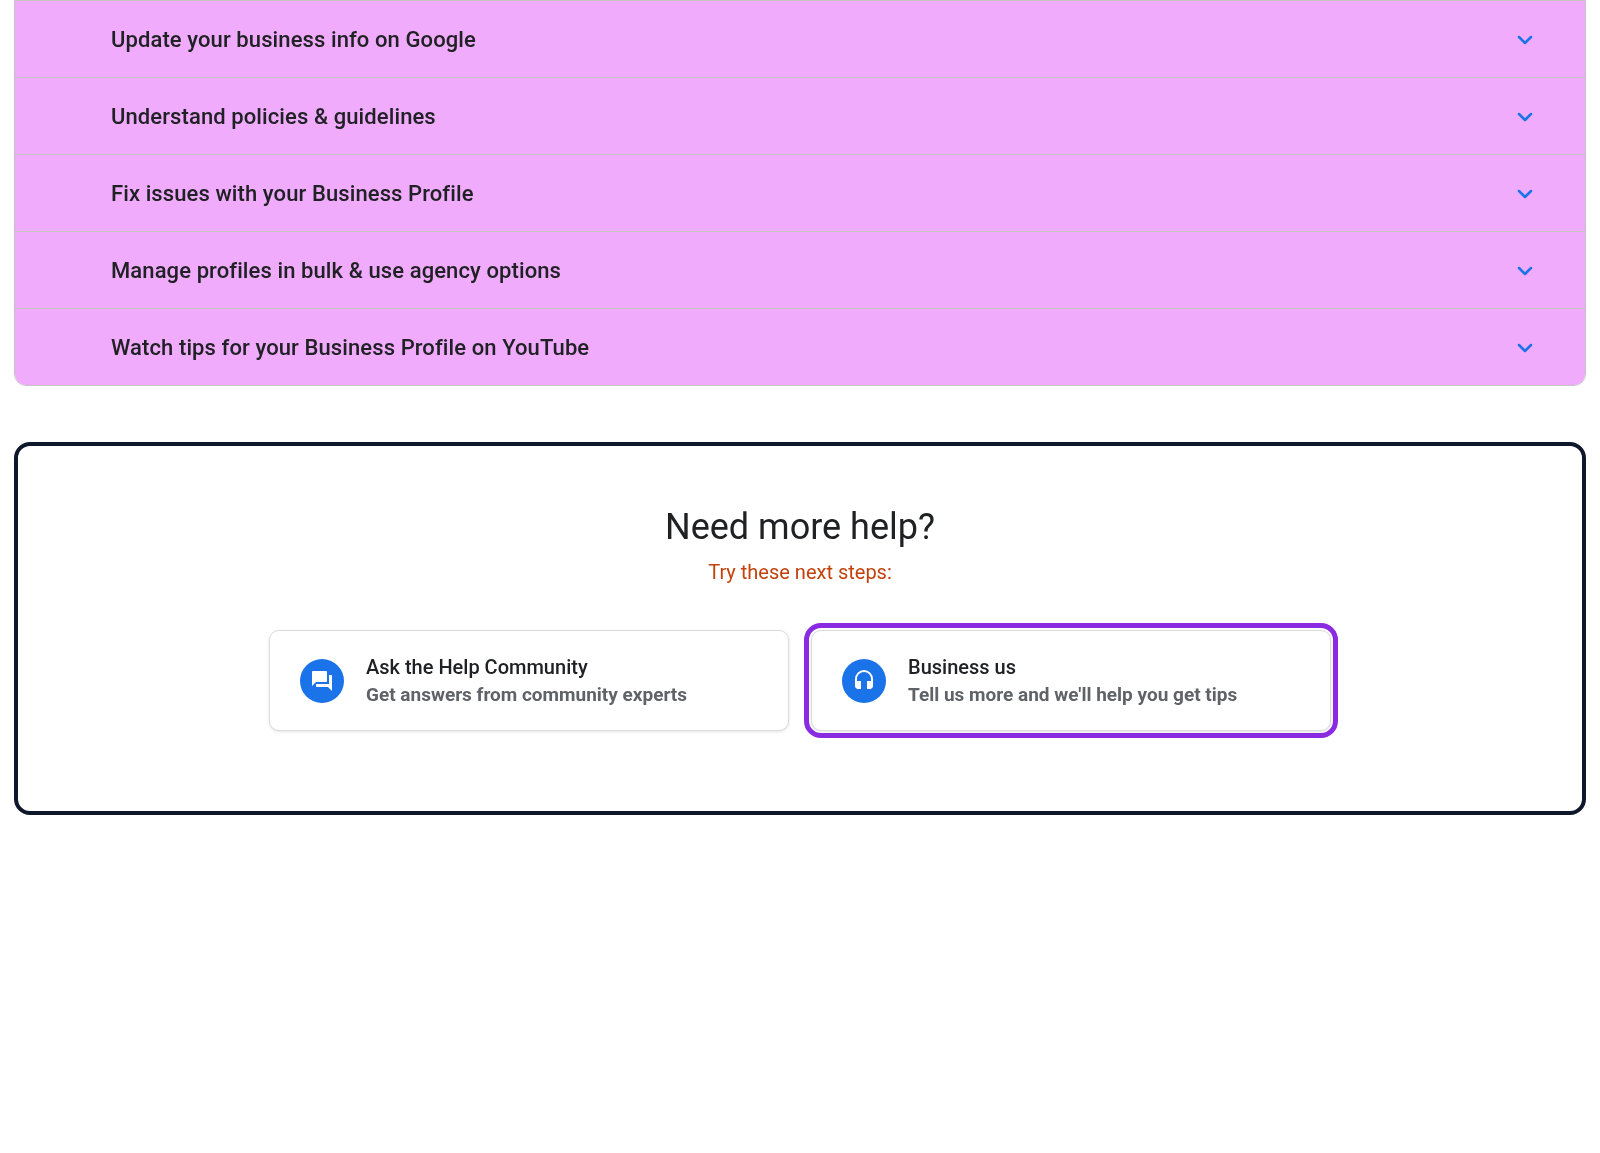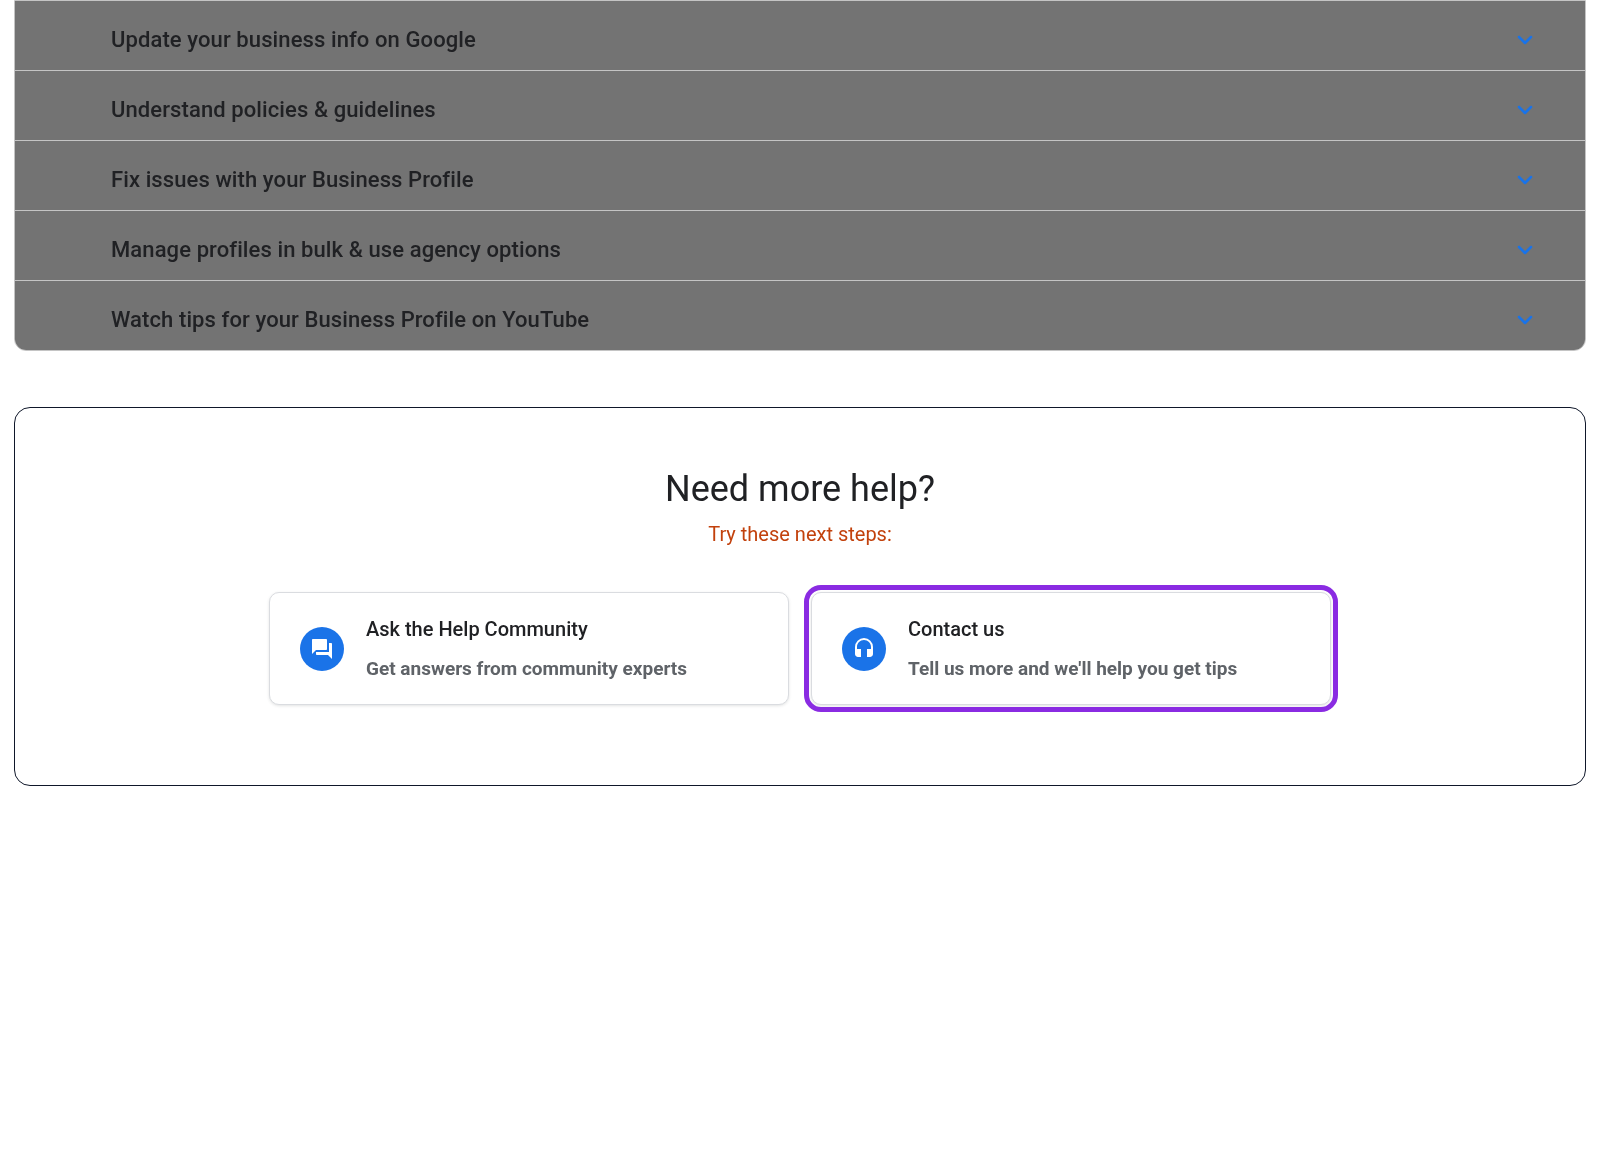--- a/index.html
+++ b/index.html
@@ -20,45 +20,45 @@
     .accordion-panel {
       border: 1px solid #c4c4c4;
       border-radius: 0 0 12px 12px;
       overflow: hidden;
       background: #fff;
     }
     .accordion-item {
       display: flex;
       align-items: center;
       justify-content: space-between;
-      padding: 26px 48px 18px 96px;
+      padding: 26px 48px 25px 96px;
       border-bottom: 1px solid #c4c4c4;
       cursor: pointer;
-      background: #737373;
+      background: #f0abfc;
     }
     .accordion-item:last-child {
       border-bottom: none;
     }
     .accordion-label {
       font-size: 22px;
       font-weight: 500;
       color: #202124;
       letter-spacing: 0.1px;
     }
     .chevron-icon {
       width: 24px;
       height: 24px;
       flex-shrink: 0;
     }
     .chevron-icon svg {
       width: 100%;
       height: 100%;
     }
     .help-panel {
-      border: 1px solid #0f172a;
+      border: 4px solid #0f172a;
       border-radius: 16px;
       margin-top: 56px;
       padding: 60px 110px 80px 110px;
       background: #fff;
     }
     .help-header {
       text-align: center;
       margin-bottom: 46px;
     }
     .help-title {
@@ -106,21 +106,21 @@
       flex-shrink: 0;
     }
     .help-card-icon svg {
       width: 24px;
       height: 24px;
       fill: #fff;
     }
     .help-card-text {
       display: flex;
       flex-direction: column;
-      gap: 16px;
+      gap: 4px;
     }
     .help-card-title {
       font-size: 20px;
       font-weight: 500;
       color: #202124;
     }
     .help-card-desc {
       font-size: 19px;
       color: #5f6368;
       font-weight: 700;
@@ -202,21 +202,21 @@
         </div>
       </div>
 
       <div class="help-card highlighted">
         <div class="help-card-icon">
           <svg viewBox="0 0 24 24">
               <path d="M12 1a9 9 0 0 0-9 9v7c0 1.66 1.34 3 3 3h3v-8H5v-2c0-3.87 3.13-7 7-7s7 3.13 7 7v2h-4v8h3c1.66 0 3-1.34 3-3v-7a9 9 0 0 0-9-9z"></path>
             </svg>
         </div>
         <div class="help-card-text">
-          <span class="help-card-title">Contact us</span>
+          <span class="help-card-title">Business us</span>
           <span class="help-card-desc">Tell us more and we'll help you get tips</span>
         </div>
       </div>
 
     </div>
   </div>
 
 </div>
 
 </body></html>

